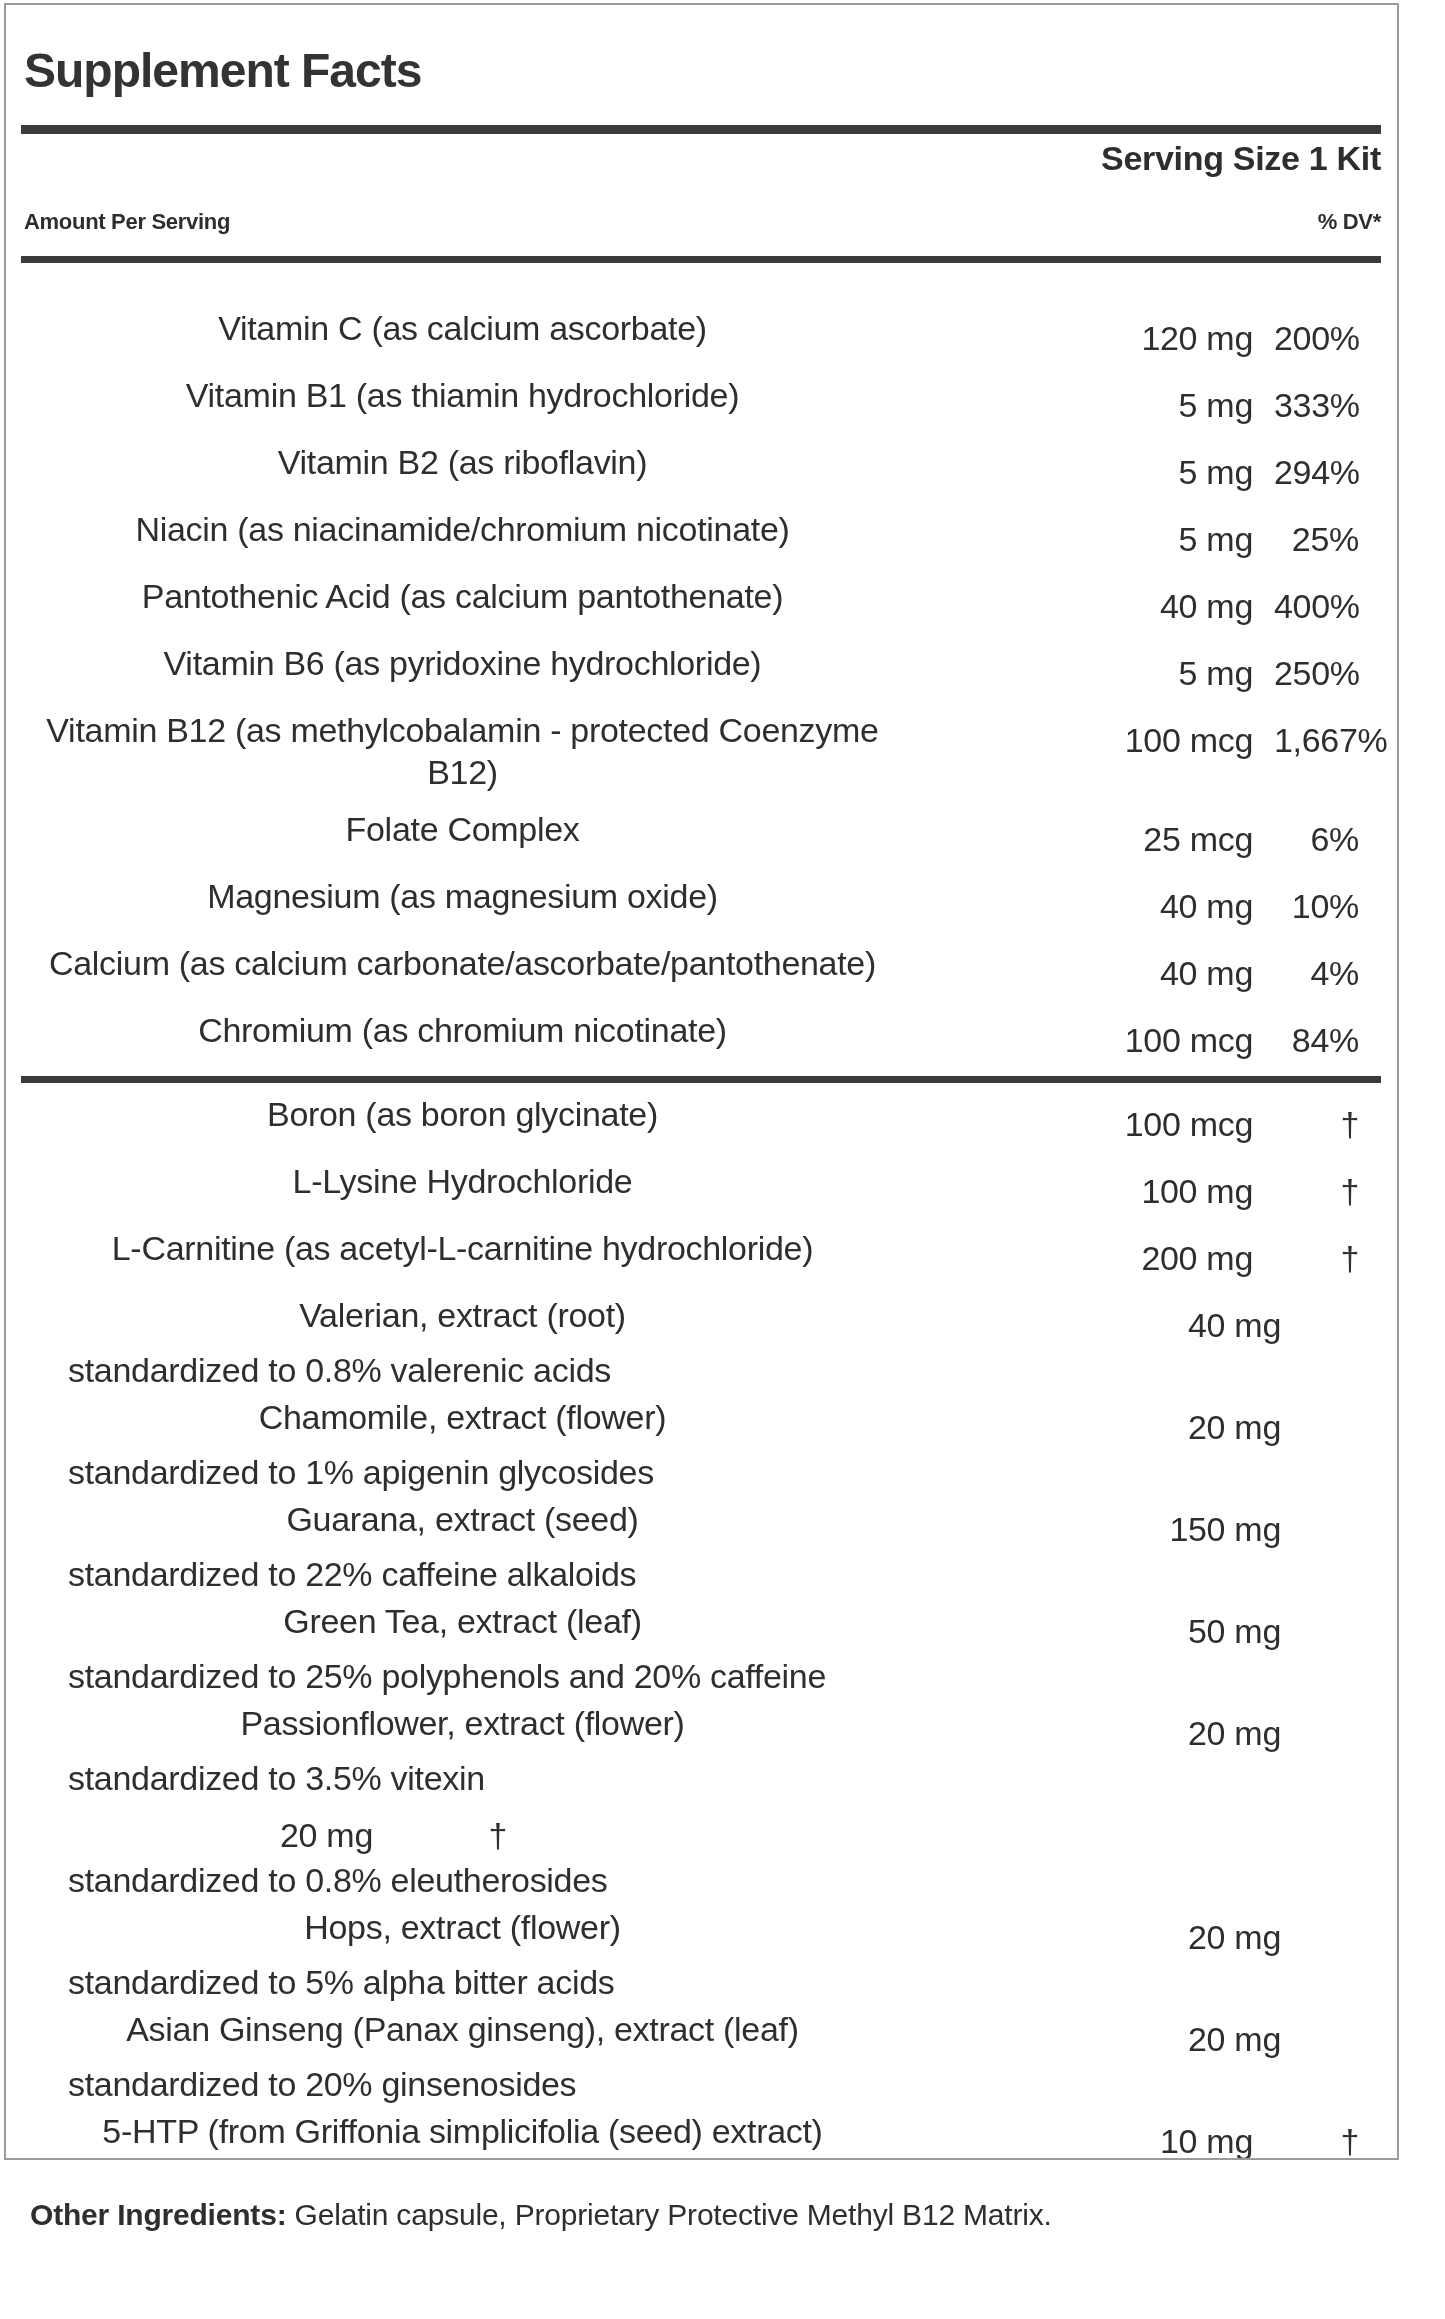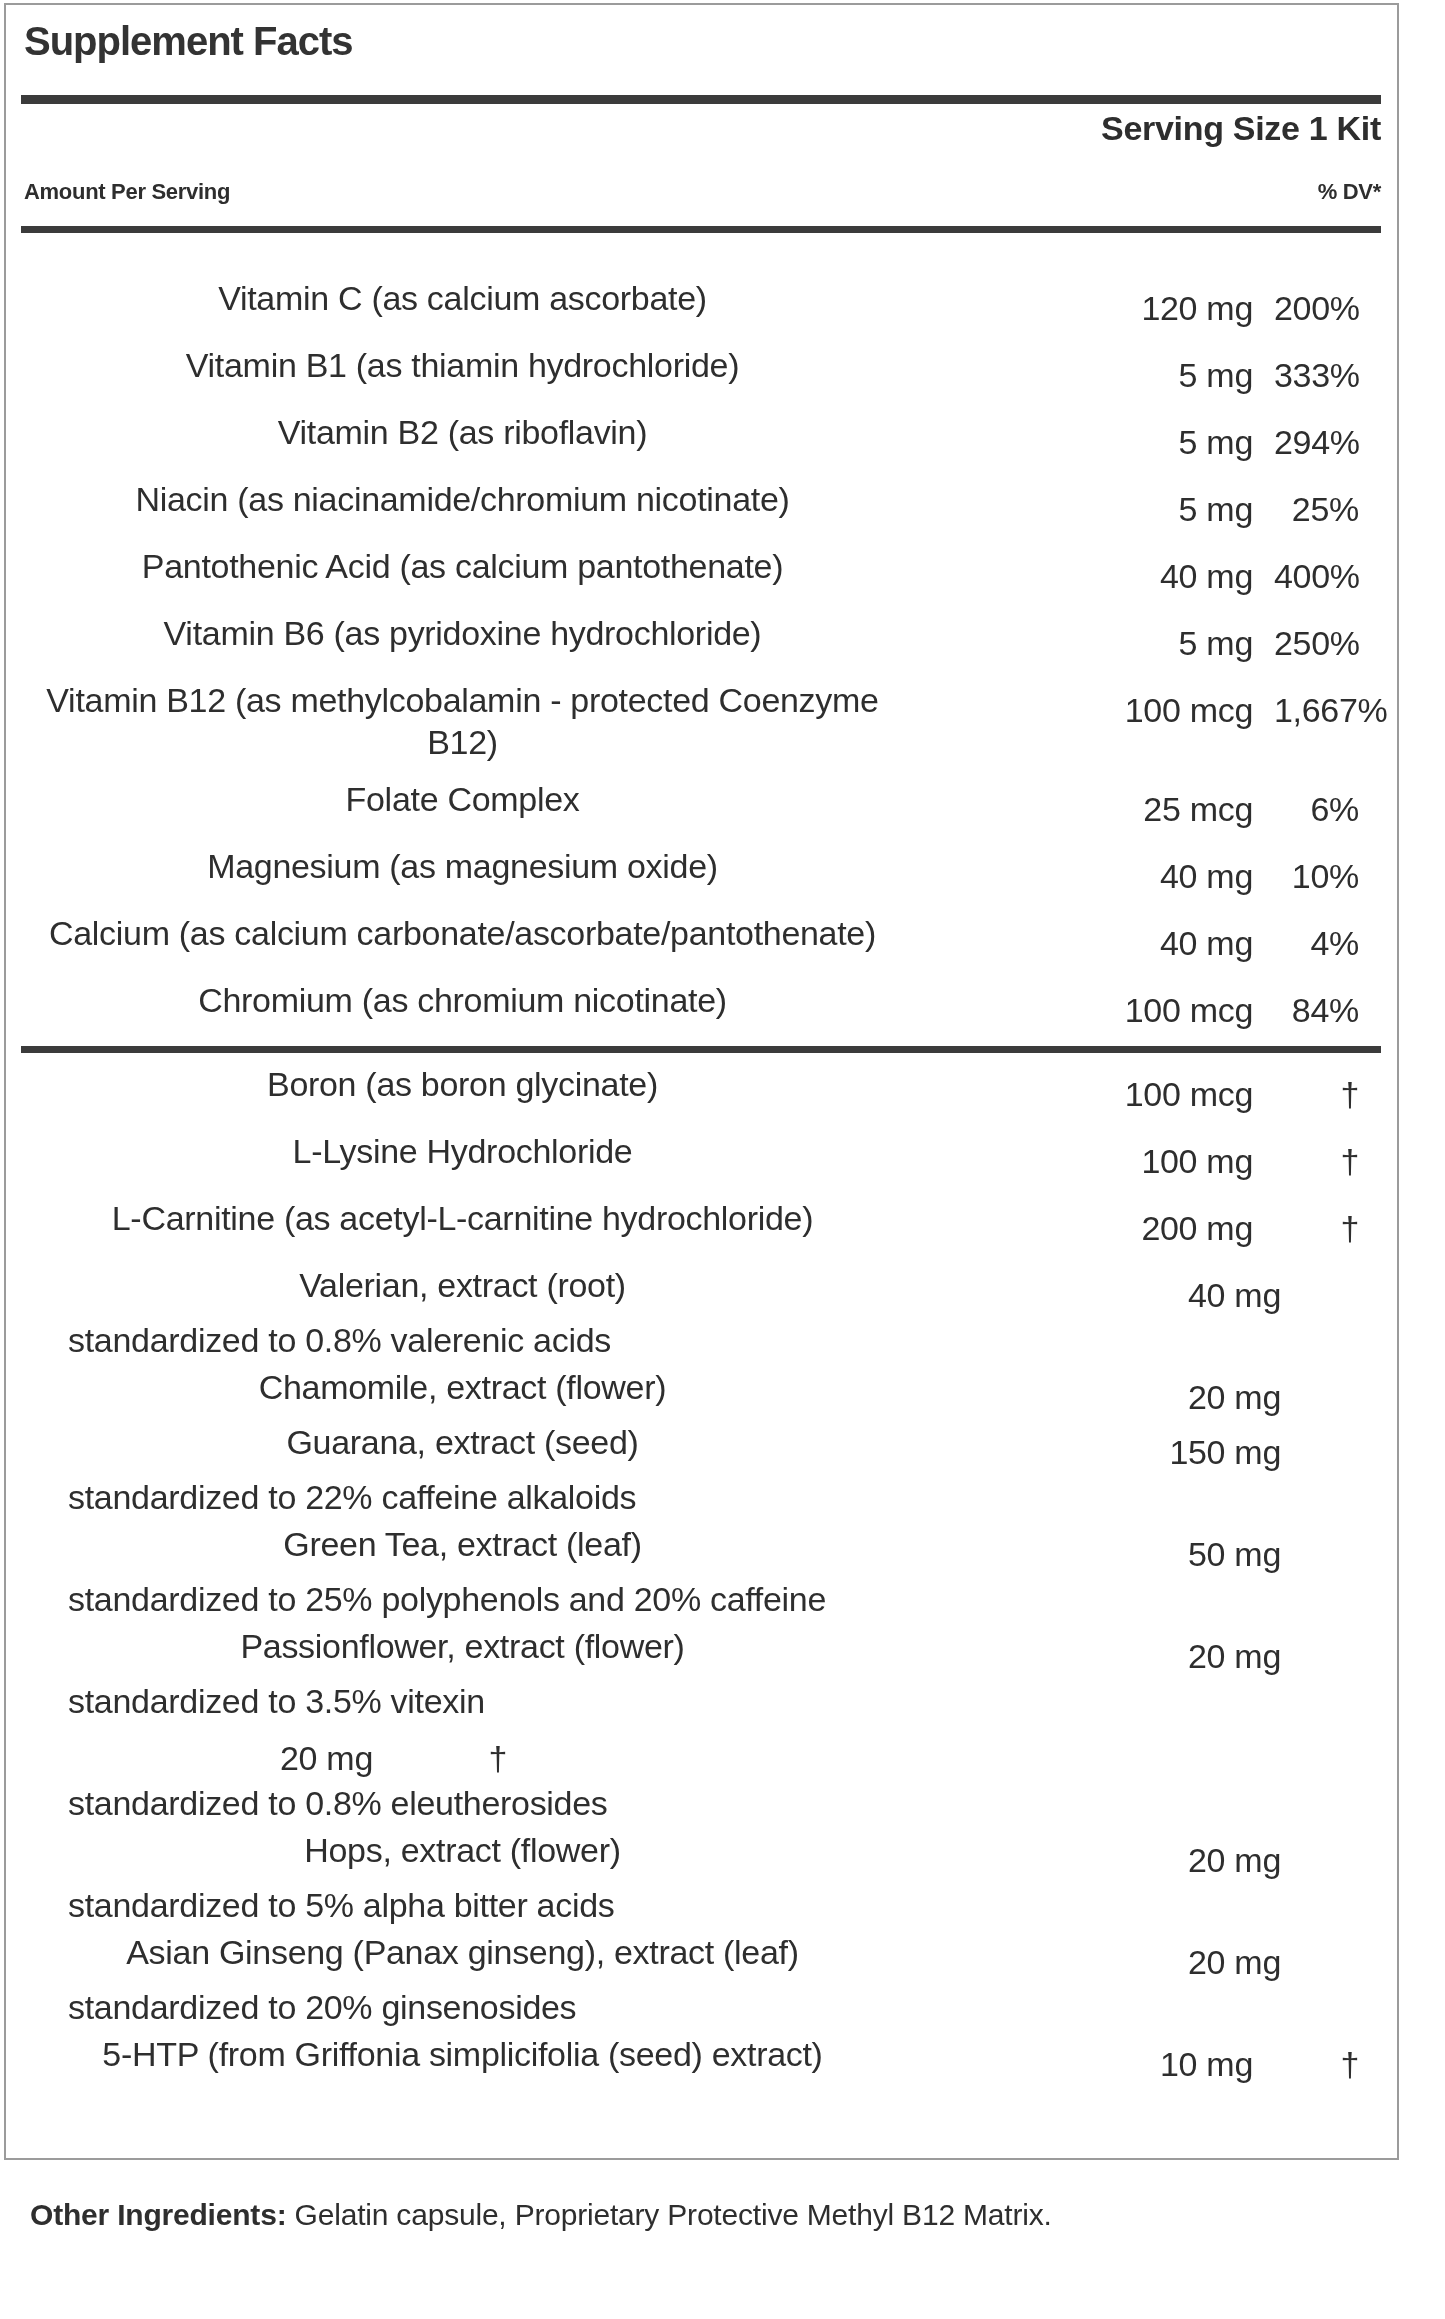--- a/index.html
+++ b/index.html
@@ -23,22 +23,23 @@
     margin-top: 3px;
     width: 1395px;
     height: 2157px;
     border: 2px solid var(--border);
     padding: 0 16px 0 15px;
     overflow: hidden;
     background: var(--bg);
   }
 
   .title {
+    margin-top: 30px;
     margin-left: 3px;
-    font-size: 40px;
+    font-size: 48px;
     line-height: 72px;
     font-weight: bold;
     letter-spacing: -1px;
     color: var(--title);
   }
 
   .thick-bar { background: var(--bar); width: 100%; }
   .bar-title   { margin-top: 18px; height: 9px; }
   .bar-header  { margin-top: 14px; height: 7px; }
   .bar-mid     { margin: 0 0 10px 0; height: 7px; }
@@ -192,20 +193,21 @@
           <div class="cell-name">Valerian, extract (root)</div>
           <div class="cell-amount">40 mg</div>
           <div class="cell-dv">†</div>
         </div>
         <div class="subrow">standardized to 0.8% valerenic acids</div>
         <div class="row has-sub">
           <div class="cell-name">Chamomile, extract (flower)</div>
           <div class="cell-amount">20 mg</div>
           <div class="cell-dv">†</div>
         </div>
+        <div class="subrow">standardized to 1% apigenin glycosides</div>
         <div class="row has-sub">
           <div class="cell-name">Guarana, extract (seed)</div>
           <div class="cell-amount">150 mg</div>
           <div class="cell-dv">†</div>
         </div>
         <div class="subrow">standardized to 22% caffeine alkaloids</div>
         <div class="row has-sub">
           <div class="cell-name">Green Tea, extract (leaf)</div>
           <div class="cell-amount">50 mg</div>
           <div class="cell-dv">†</div>

